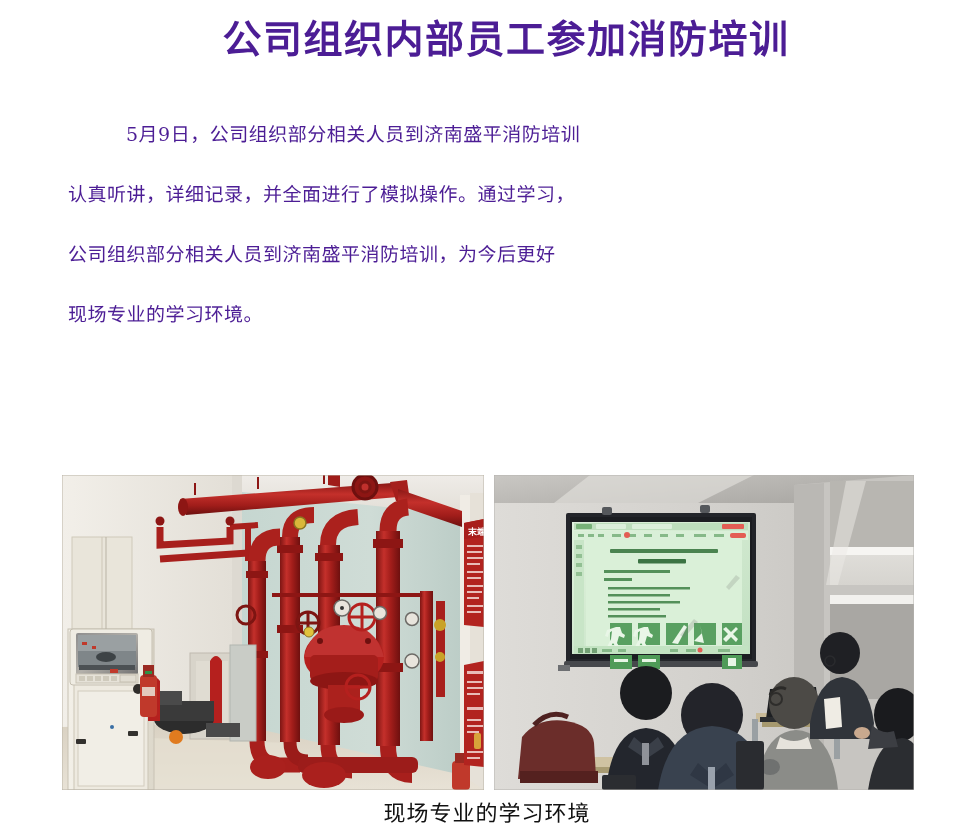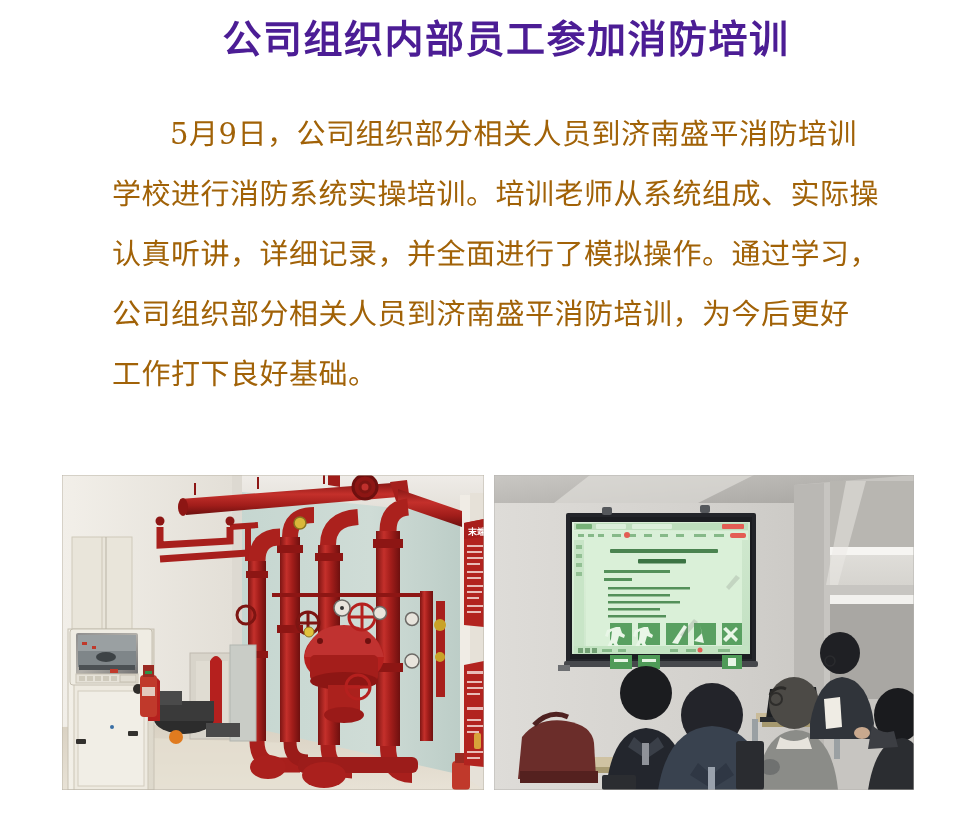--- a/index.html
+++ b/index.html
@@ -26,27 +26,26 @@
     white-space:nowrap;
     padding-left:19px;
   }
 
   
   .body-block{
     position:absolute;left:68px;top:104px;width:845px;
   }
   .body-line{
     font-family:"DejaVu Serif","Liberation Serif",serif;
-    font-size:29px;
+    font-size:19px;
     line-height:60px;
-    color:#a16207;
+    color:#4c1d95;
     letter-spacing:0.5px;
     white-space:nowrap;
     font-weight:400;
-    margin-left:44px;
   }
   .body-line.indent{text-indent:58px;}
 
   
   .photo-row{
     position:absolute;left:62px;top:475px;width:852px;height:315px;
   }
   .photo{
     position:absolute;top:0;height:315px;overflow:hidden;
     background:#cfc9bf;
@@ -68,24 +67,23 @@
 </style>
 </head>
 <body>
 
 <div class="page">
 
   <div class="doc-title">公司组织内部员工参加消防培训</div>
 
   <div class="body-block">
     <div class="body-line indent">5月9日，公司组织部分相关人员到济南盛平消防培训</div>
-    <div class="body-line">学校进行消防系统实操培训。培训老师从系统组成、实际操</div>
     <div class="body-line">认真听讲，详细记录，并全面进行了模拟操作。通过学习，</div>
     <div class="body-line">公司组织部分相关人员到济南盛平消防培训，为今后更好</div>
-    <div class="body-line">工作打下良好基础。</div>
+    <div class="body-line">现场专业的学习环境。</div>
   </div>
 
   <div class="photo-row">
 
     <div class="photo left">
       <svg viewBox="0 0 422 315" preserveAspectRatio="none">
         <defs>
           <linearGradient id="Lceil" x1="0" y1="0" x2="0" y2="1">
             <stop offset="0" stop-color="#efece8"></stop>
               <stop offset="1" stop-color="#e2ded6"></stop>
@@ -525,14 +523,15 @@
 
         <rect x="242" y="266" width="28" height="49" rx="3" fill="#2a2c30"></rect>
         <rect x="108" y="300" width="34" height="15" rx="2" fill="#2b2d31"></rect>
 
         <rect x="0" y="0" width="420" height="315" fill="none" stroke="#b5b3af" stroke-width="1"></rect>
       </svg>
     </div>
 
   </div>
 
+  <div class="caption">现场专业的学习环境</div>
 
 </div>
 
 </body></html>

